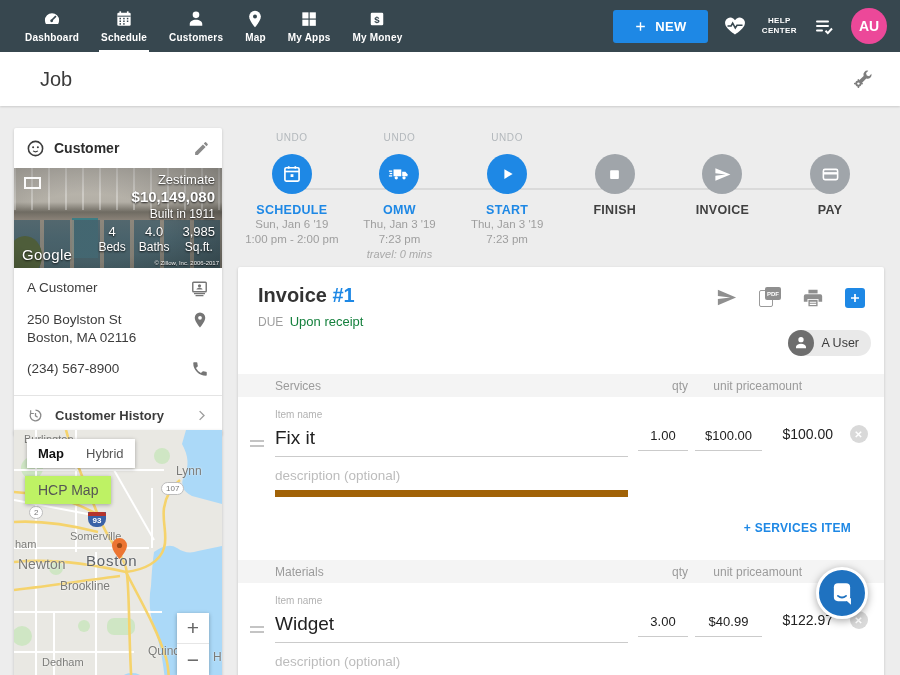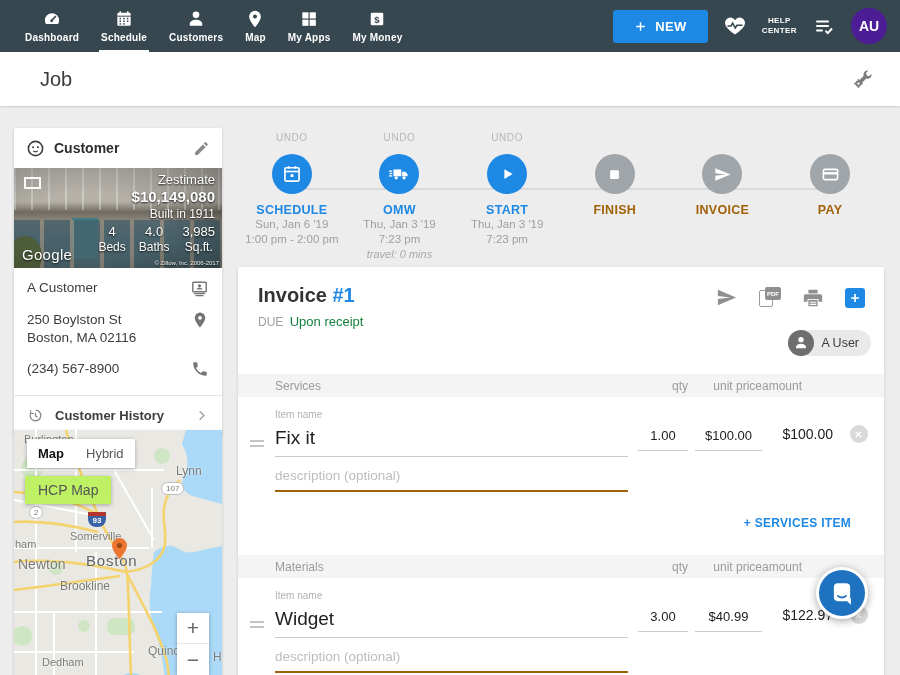--- a/index.html
+++ b/index.html
@@ -15,21 +15,21 @@
     justify-content:center; gap:3px; padding:0 11px; cursor:pointer; }
   .nav-item .lbl { color:#fff; font-size:10px; font-weight:bold; letter-spacing:.2px; }
   .nav-item.active::after { content:""; position:absolute; bottom:0; left:9px; right:9px;
     height:2.5px; background:#fff; }
   .nav-right { margin-left:auto; display:flex; align-items:center; gap:15px; padding-right:13px; }
   .new-btn { display:flex; align-items:center; gap:8px; background:#1e88e5; color:#fff;
     border:none; font-family:inherit; font-size:13px; font-weight:bold; letter-spacing:.4px;
     padding:9px 21px; border-radius:3px; cursor:pointer; }
   .help-center { color:#fff; font-size:8px; font-weight:bold; letter-spacing:.4px;
     text-align:center; line-height:10px; cursor:pointer; }
-  .nav-avatar { width:36px; height:36px; border-radius:50%; background:#4c1d95; color:#fff;
+  .nav-avatar { width:36px; height:36px; border-radius:50%; background:#ec4899; color:#fff;
     display:flex; align-items:center; justify-content:center; font-size:14px; font-weight:bold;
     cursor:pointer; }
 
   
   .page-header { position:absolute; top:52px; left:0; right:0; height:54px; background:#fff;
     box-shadow:0 1px 2px rgba(0,0,0,.14); display:flex; align-items:center; z-index:20; }
   .page-title { margin-left:40px; font-size:20px; color:#3a3a3a; }
   .job-settings { margin-left:auto; margin-right:26px; cursor:pointer; }
 
   
@@ -105,21 +105,21 @@
   .steps { position:absolute; left:238px; top:26px; width:646px; display:flex; }
   .steps-line { position:absolute; left:54px; right:54px; top:56px; height:1.5px; background:#dadada; }
   .step { width:107.66px; text-align:center; position:relative; }
   .step .undo { height:14px; font-size:10px; color:#b3b8bc; letter-spacing:.6px; cursor:pointer; }
   .step .circ { width:40px; height:40px; border-radius:50%; margin:8px auto 9px; display:flex;
     align-items:center; justify-content:center; position:relative; z-index:2; cursor:pointer; }
   .step.done .circ { background:#1e88e5; }
   .step.pend .circ { background:#a0a5aa; }
   .step .slabel { font-size:12.5px; font-weight:bold; letter-spacing:.3px; cursor:pointer; }
   .step.done .slabel { color:#1e88e5; }
-  .step.pend .slabel { color:#a16207; }
+  .step.pend .slabel { color:#404040; }
   .step .sline { font-size:11.5px; color:#9e9e9e; line-height:15px; }
   .step .sline.it { font-style:italic; font-size:11px; color:#a9a9a9; }
 
   
   .invoice-card { position:absolute; left:238px; top:161px; width:646px; min-height:460px; }
   .inv-header { position:relative; height:107px; padding:17px 4px 0 20px; }
   .inv-title { font-size:20px; font-weight:bold; color:#333; }
   .inv-title .num { color:#1e88e5; }
   .inv-due { margin-top:7px; font-size:12px; color:#9e9e9e; }
   .inv-due .val { color:#15803d; font-size:13px; margin-left:3px; cursor:pointer; }
@@ -152,21 +152,21 @@
   .qty-col { width:60px; } .unit-col { width:74px; }
   .qty-col input, .unit-col input { margin-top:19px; text-align:center; font-size:13px; color:#212121; }
   .qty-col input { width:50px; margin-left:10px; }
   .unit-col input { width:67px; margin-left:7px; }
   .amt-col { width:71px; margin-top:17px; text-align:right; font-size:14px; color:#212121; }
   .x-col { width:51px; display:flex; justify-content:center; margin-top:16px; }
   .x-circle { width:18px; height:18px; border-radius:50%; background:#d9d9d9; color:#fff;
     font-size:10px; font-weight:bold; display:flex; align-items:center; justify-content:center;
     cursor:pointer; }
   .desc-row { margin:11px 0 0 37px; width:353px; }
-  input.desc { font-size:13.5px; color:#555; border-bottom:2px solid #a16207; }
+  input.desc { font-size:13.5px; color:#555; border-bottom:7px solid #a16207; }
   input.desc::placeholder { color:#bcbcbc; }
   .add-row { text-align:right; padding:21px 33px 24px 0; }
   .add-link { font-size:12px; font-weight:bold; color:#1e88e5; letter-spacing:.3px;
     text-decoration:none; cursor:pointer; }
 
   
   .chat-bubble { position:absolute; left:816px; top:567px; width:52px; height:52px; background:#1f72c0;
     border:3px solid #fff; border-radius:50%; box-shadow:0 2px 8px rgba(0,0,0,.35); z-index:50;
     display:flex; align-items:center; justify-content:center; cursor:pointer; }
 

